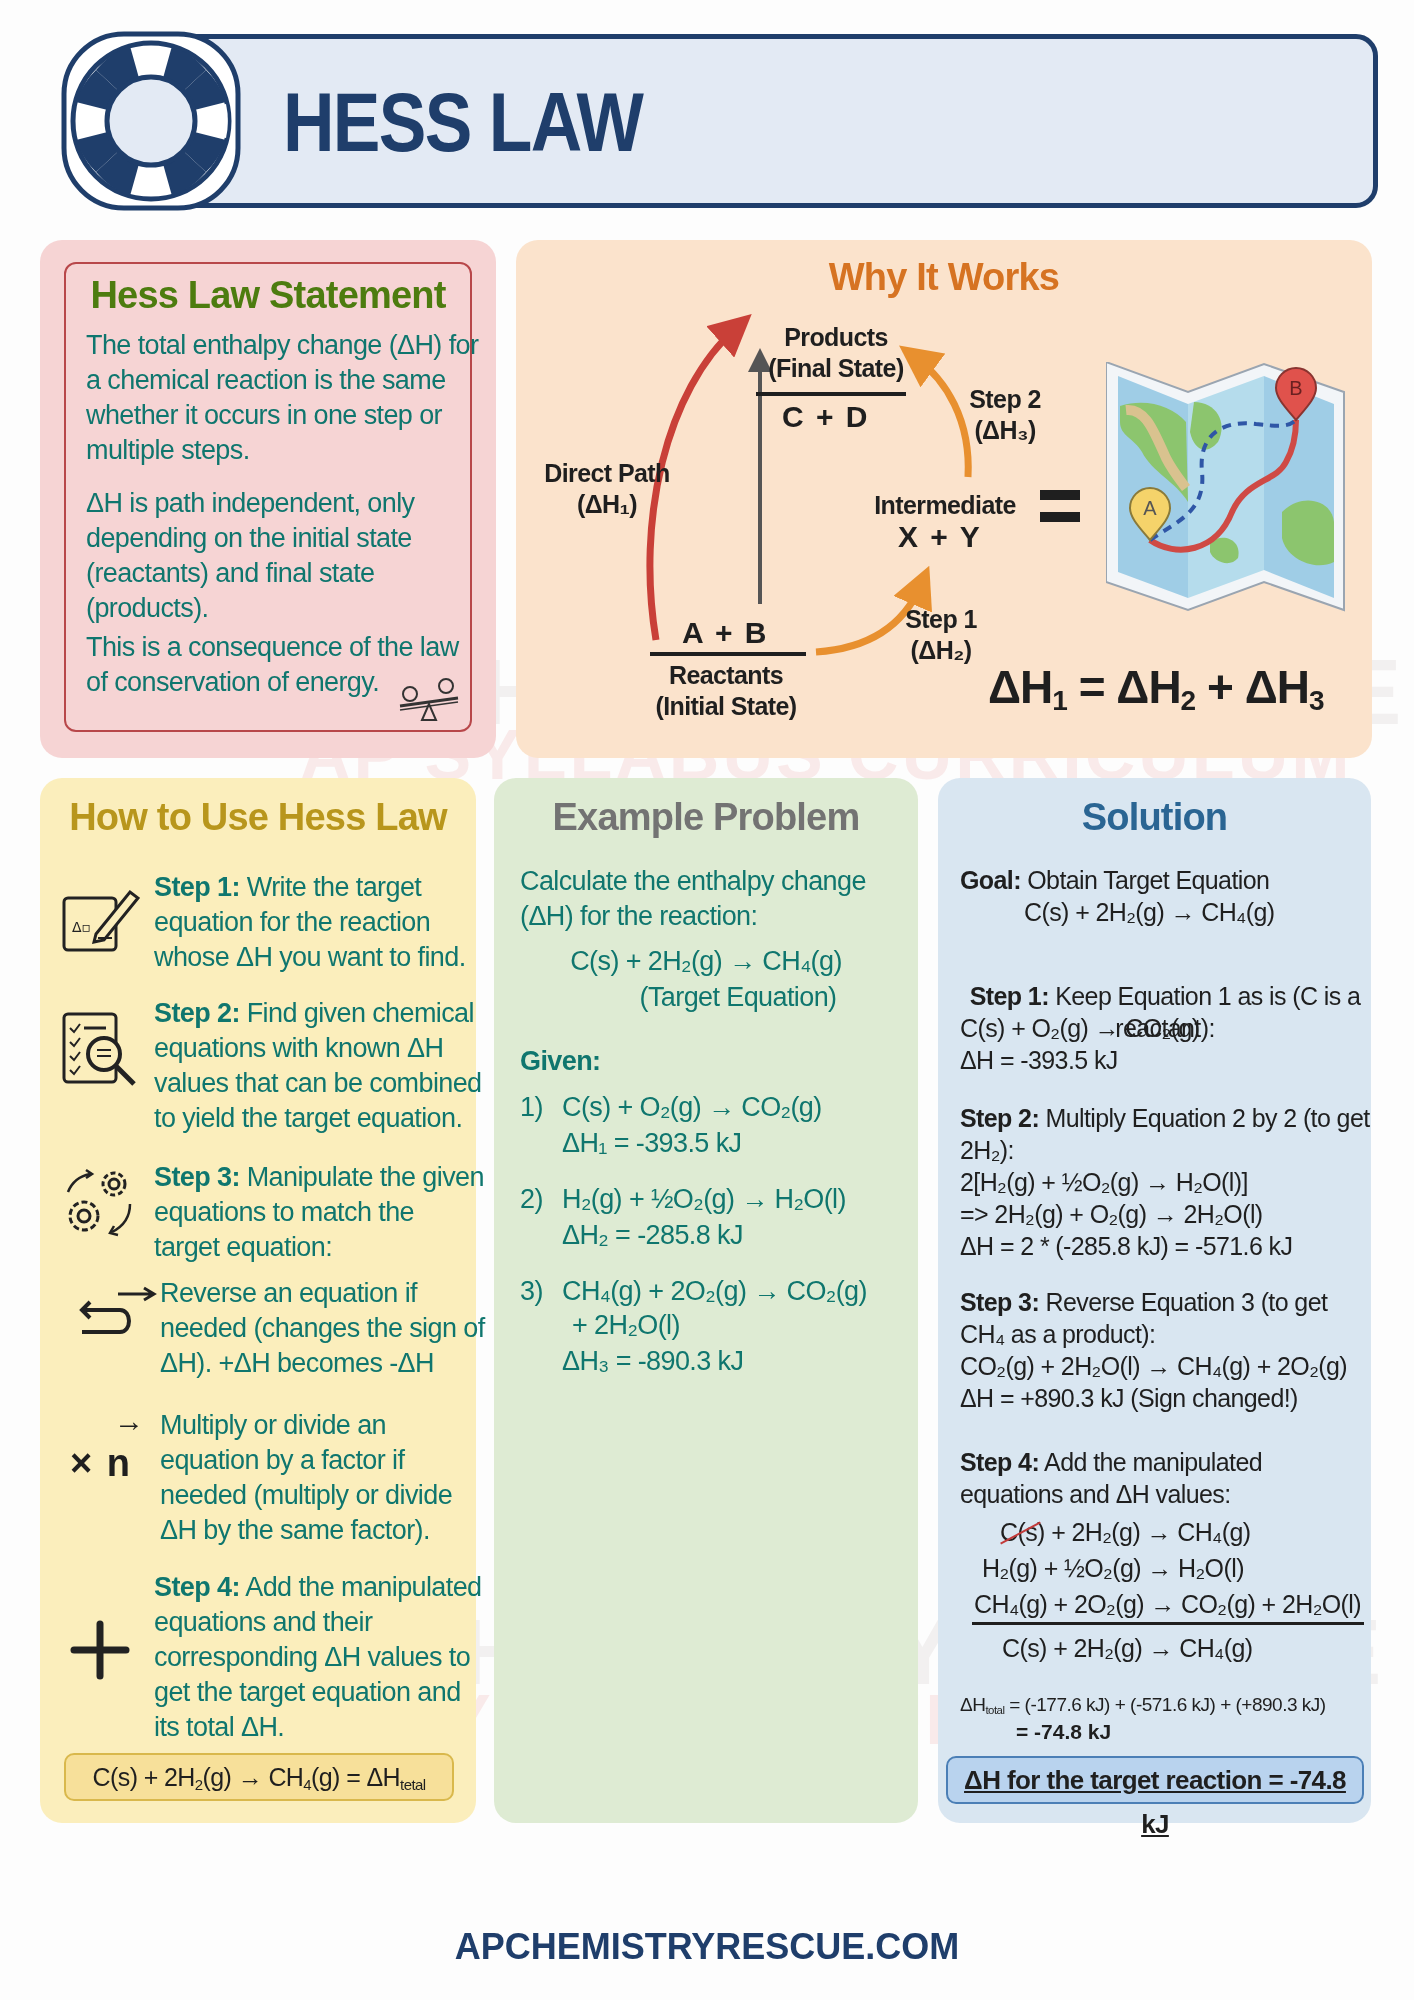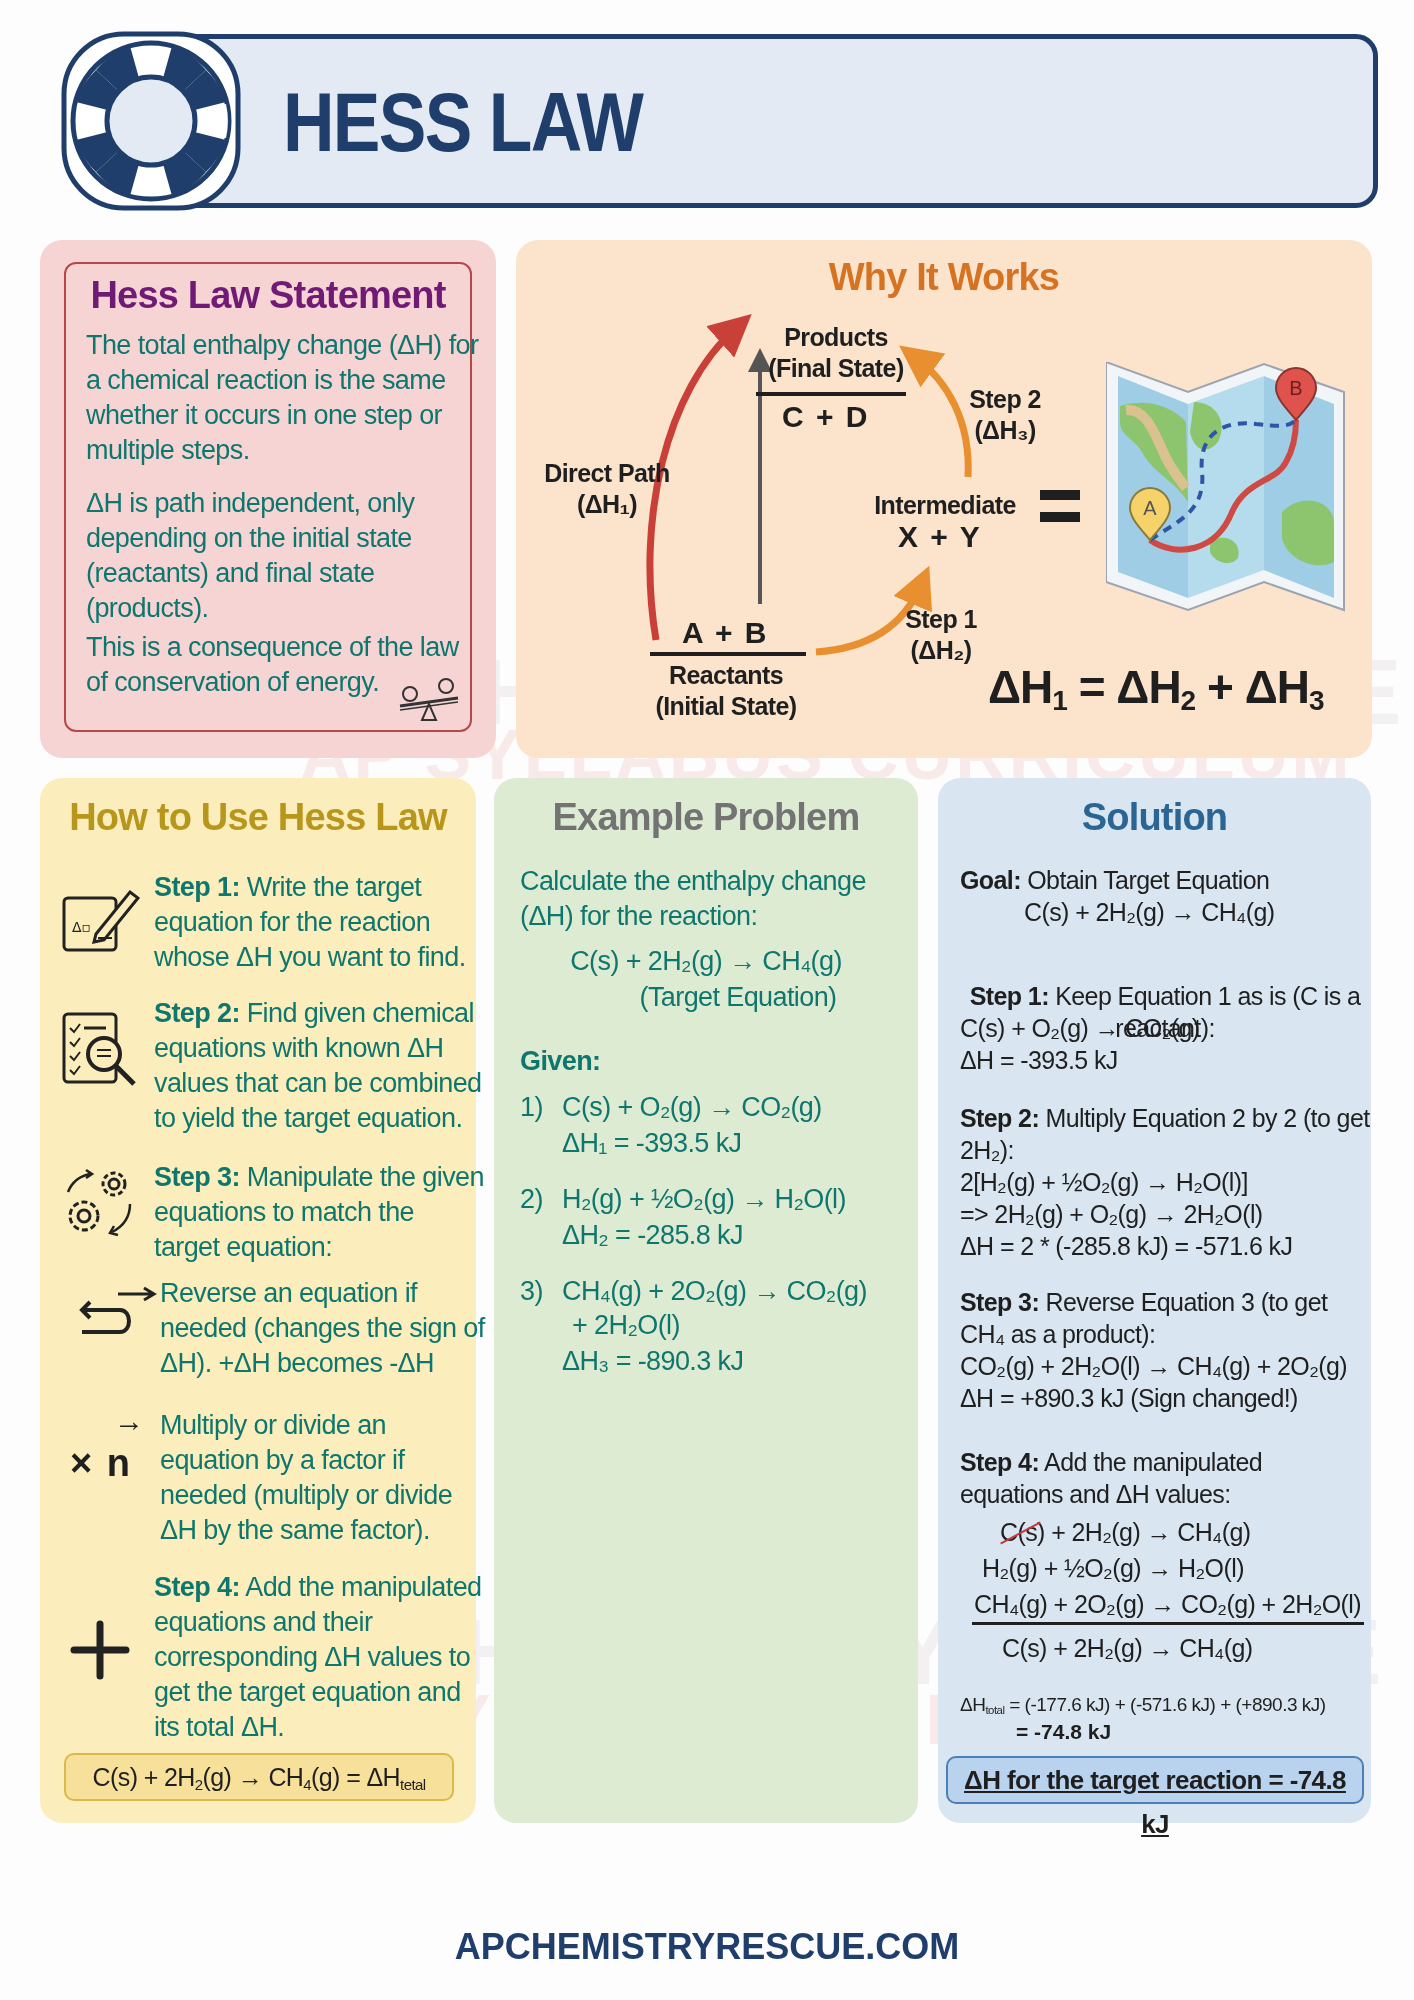--- a/index.html
+++ b/index.html
@@ -29,21 +29,21 @@
   }
   .p-why { left: 516px; top: 240px; width: 856px; height: 518px; background: #fbe3cc; }
   .p-how { left: 40px; top: 778px; width: 436px; height: 1045px; background: #fbeebc; }
   .p-example { left: 494px; top: 778px; width: 424px; height: 1045px; background: #deebd3; }
   .p-solution { left: 938px; top: 778px; width: 433px; height: 1045px; background: #d9e6f1; }
 
   .panel-title {
     position: absolute; left: 0; right: 0; text-align: center; font-weight: 700;
     font-size: 38px; letter-spacing: -0.8px;
   }
-  .t-statement { color: #701a75; top: 34px; text-align: center; }
+  .t-statement { color: #4d7c0f; top: 34px; text-align: center; }
   .t-why { color: #d67322; top: 16px; }
   .t-how { color: #b8961c; top: 18px; }
   .t-example { color: #737373; top: 18px; }
   .t-solution { color: #2a6593; top: 18px; }
 
   .body-text { font-size: 27px; line-height: 35px; color: #0f766e; letter-spacing: -0.6px; }
   .stmt-text { position: absolute; left: 86px; width: 400px; }
   .stmt-p1 { top: 328px; }
   .stmt-p2 { top: 486px; }
   .stmt-p3 { top: 610px; margin-top: 20px; }

